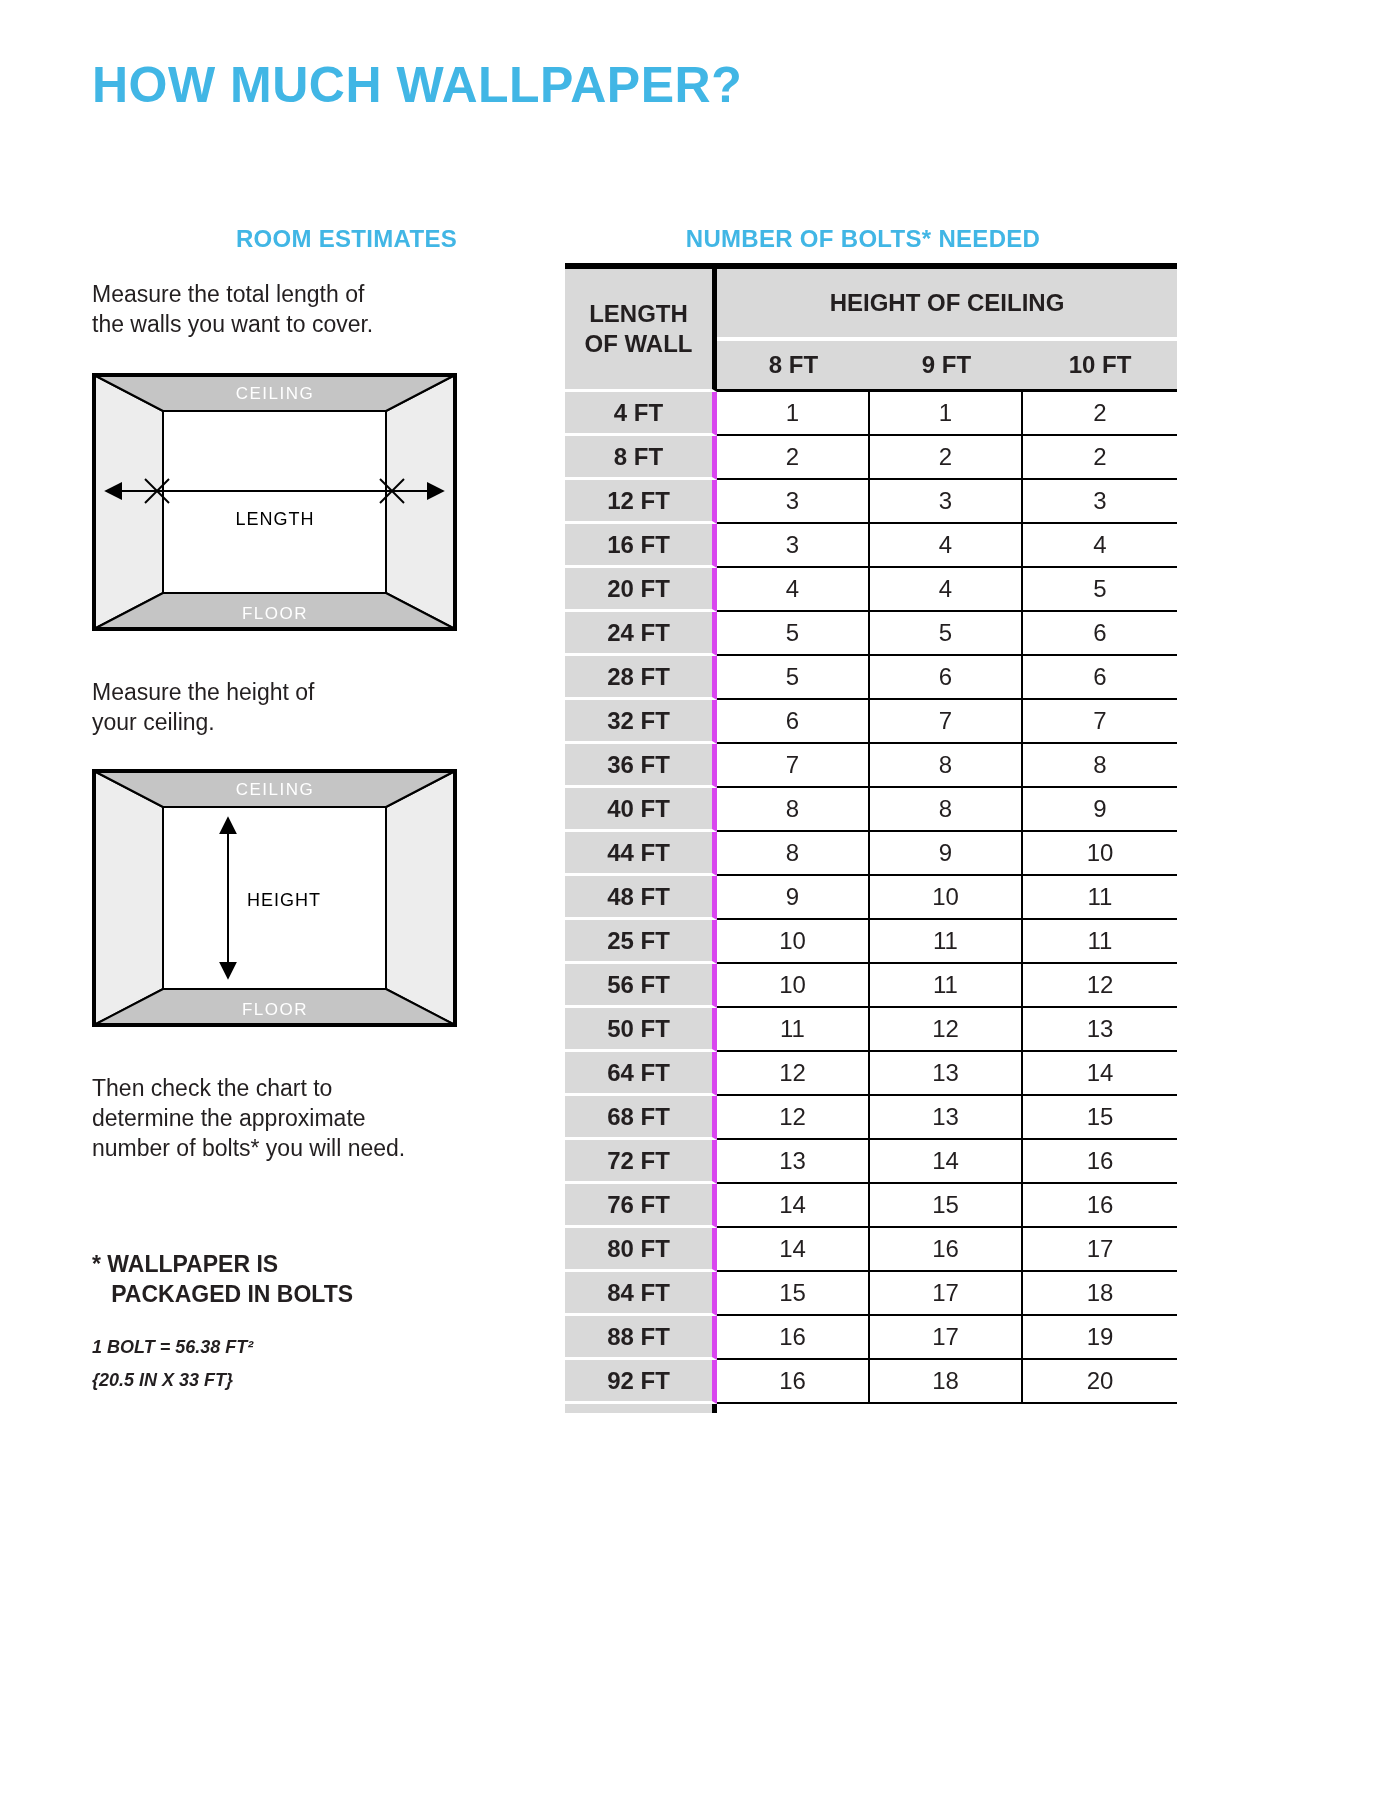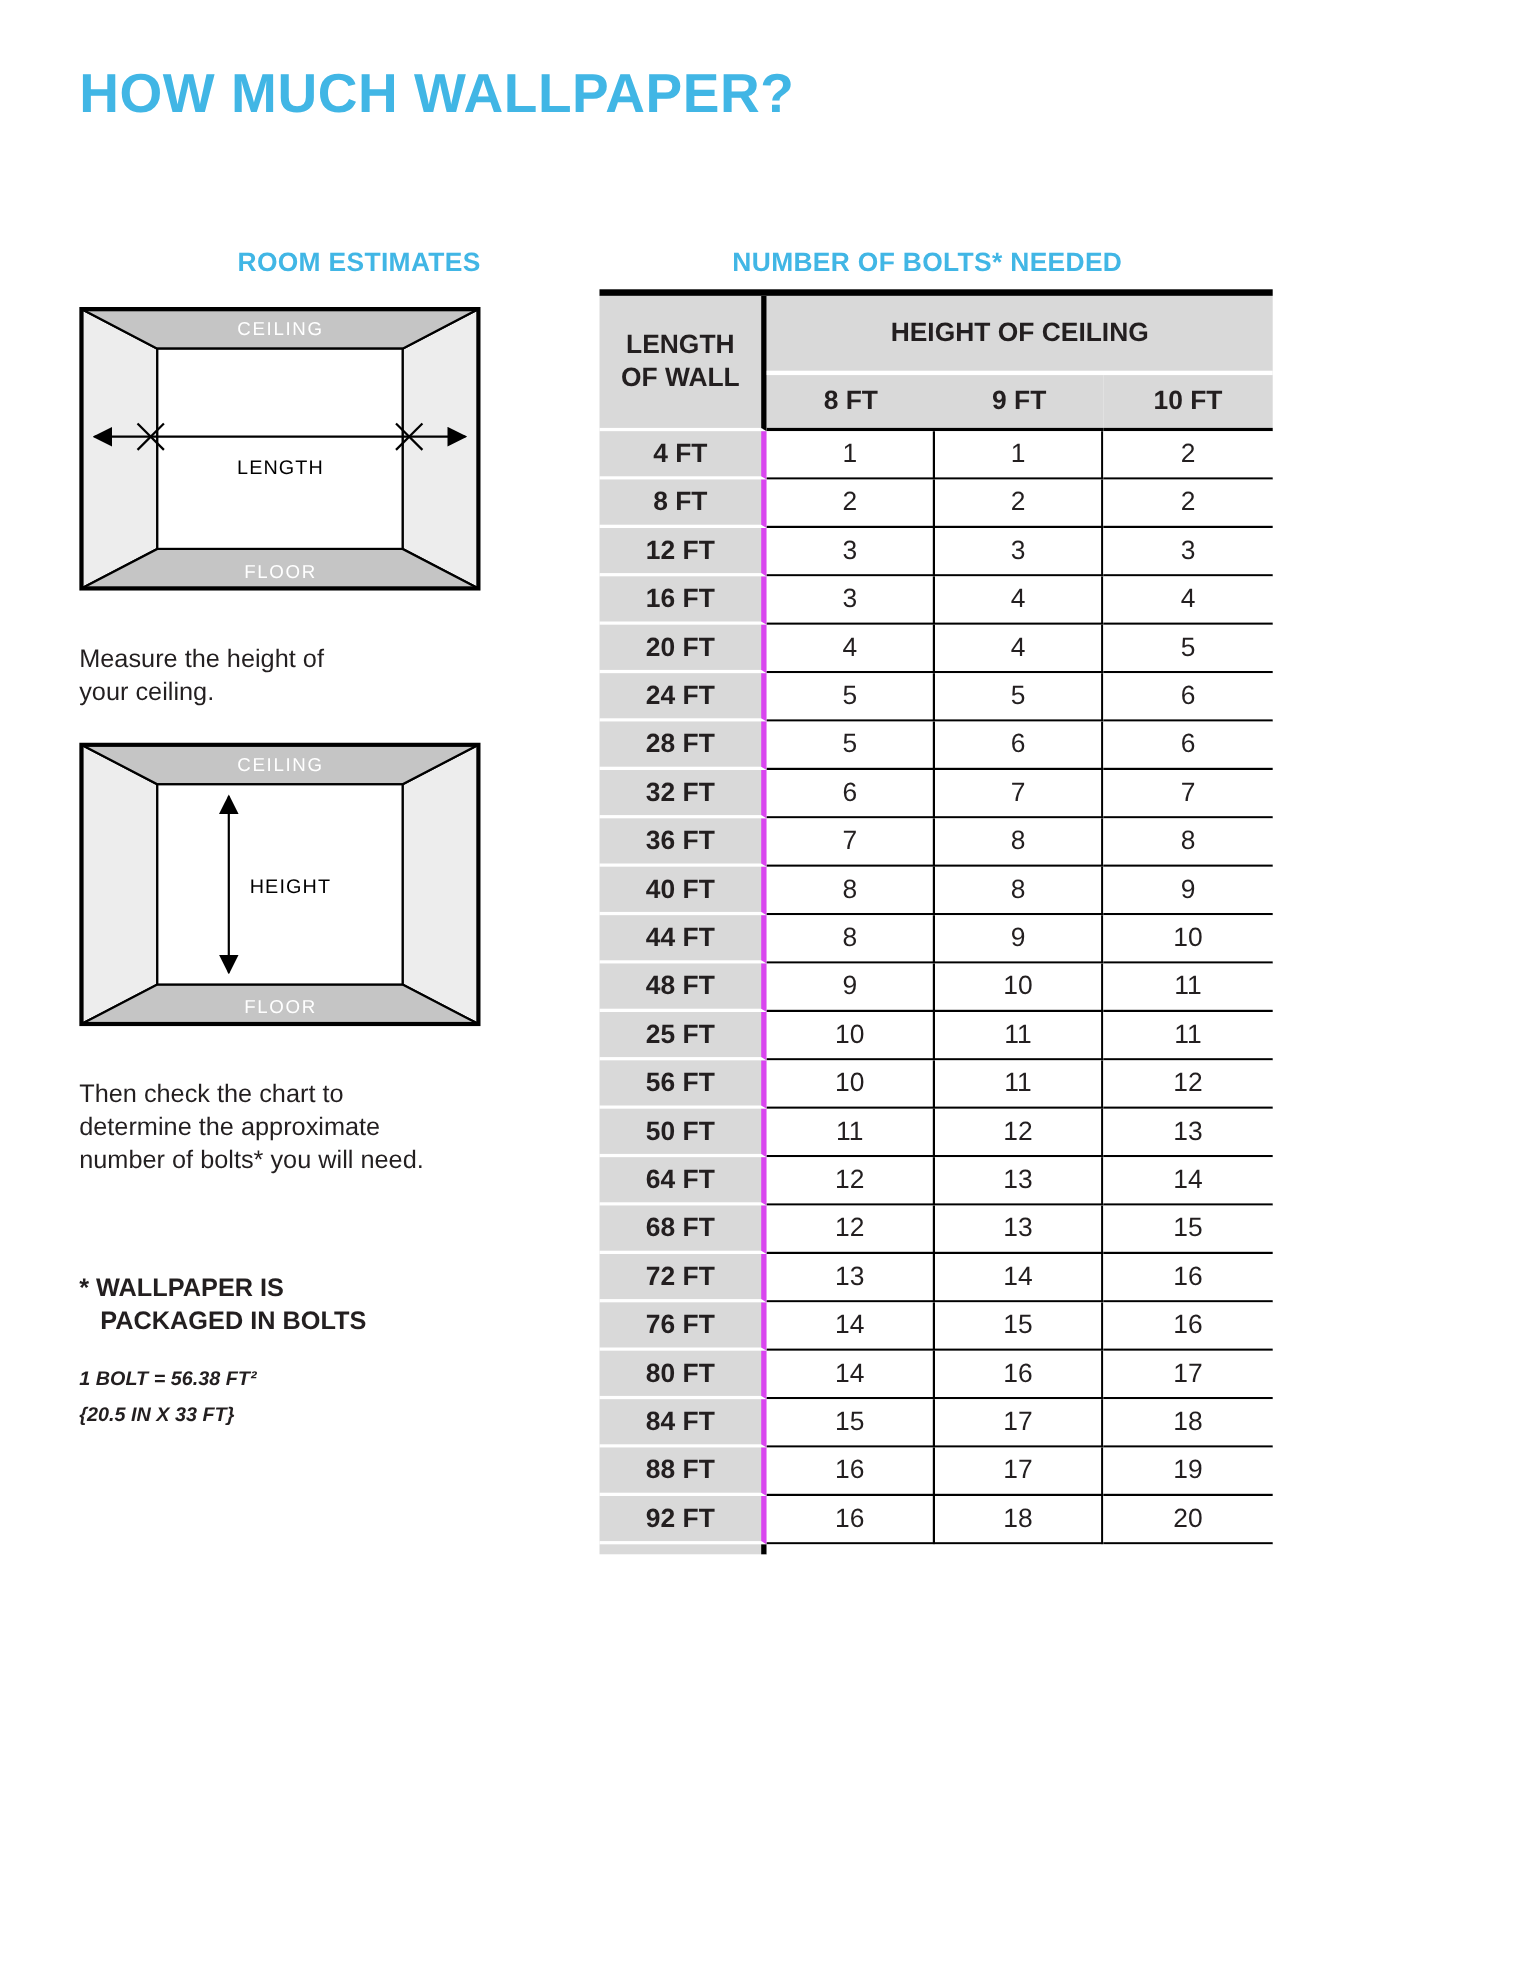--- a/index.html
+++ b/index.html
@@ -11,20 +11,21 @@
   * { box-sizing: border-box; }
   html, body { margin: 0; padding: 0; background: #fff; }
   .page {
     width: 1246px;
     height: 1800px;
     background: #fff;
     font-family: "Liberation Sans", sans-serif;
     color: #231f20;
     overflow: hidden;
     position: relative;
+    margin-left: 20px;
   }
   h1.page-title {
     margin: 58px 0 0 72px;
     font-size: 50px;
     line-height: 1.1;
     font-weight: bold;
     color: var(--accent);
     letter-spacing: 0.5px;
   }
   .columns {
@@ -131,20 +132,22 @@
 
 <div class="page">
 
   <h1 class="page-title">HOW MUCH WALLPAPER?</h1>
 
   <div class="columns">
 
     <div class="left-col">
       <h2 class="section-heading">ROOM ESTIMATES</h2>
 
+      <p class="instruction first">Measure the total length of
+the walls you want to cover.</p>
 
       <svg class="room-diagram" viewBox="0 0 365 258">
         <defs>
           <marker id="arr1" viewBox="0 0 10 10" refX="9" refY="5" markerWidth="9" markerHeight="9" orient="auto-start-reverse">
             <path d="M0,0 L10,5 L0,10 z" fill="#000"></path>
           </marker>
         </defs>
         <polygon points="2,2 71,38 71,220 2,256" fill="var(--wall-gray)" stroke="#000" stroke-width="2"></polygon>
         <polygon points="363,2 294,38 294,220 363,256" fill="var(--wall-gray)" stroke="#000" stroke-width="2"></polygon>
         <polygon points="2,2 363,2 294,38 71,38" fill="var(--band-gray)" stroke="#000" stroke-width="2"></polygon>

